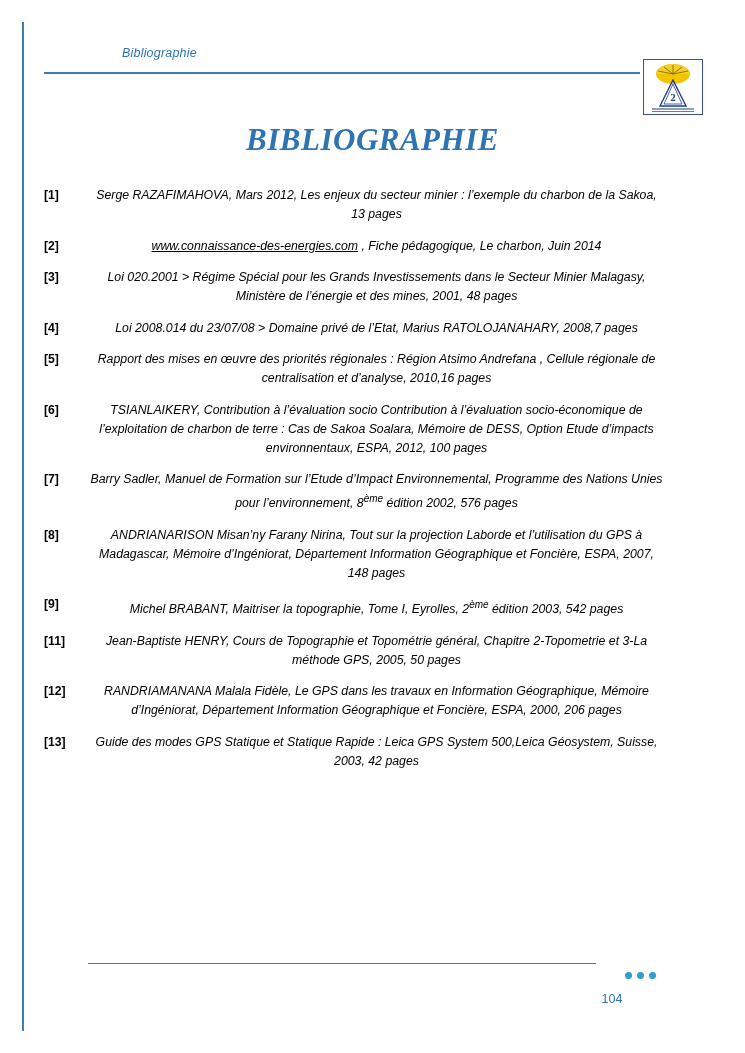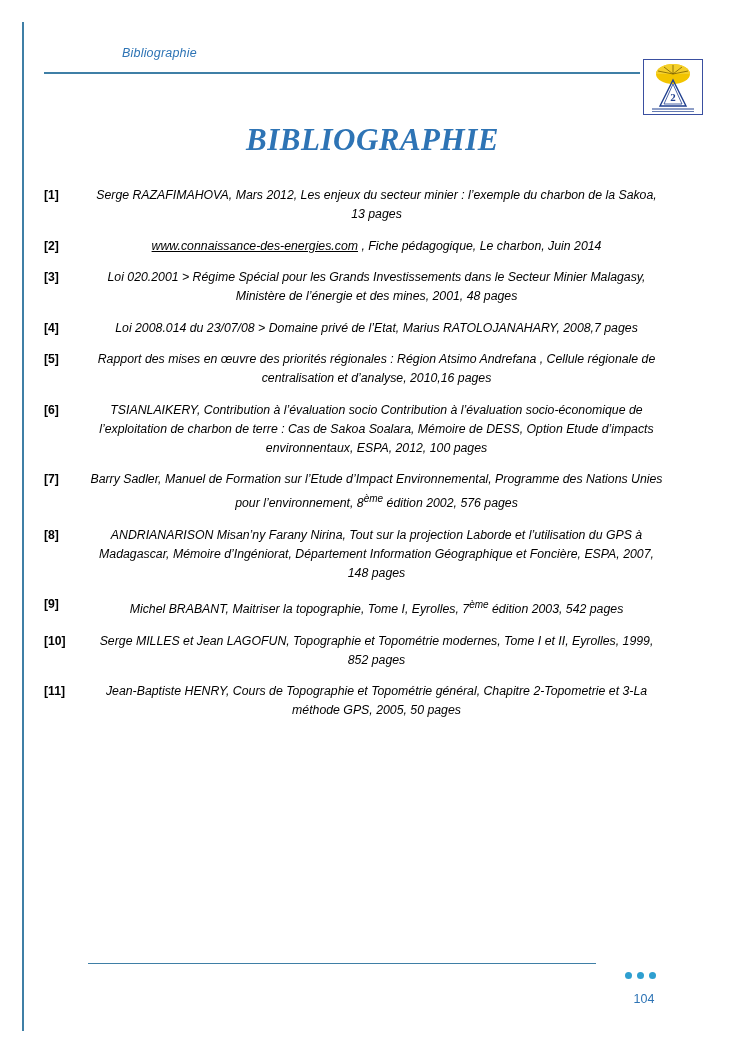--- a/index.html
+++ b/index.html
@@ -146,21 +146,21 @@
   }
   .footer-dots span {
     display: block;
     width: 7px;
     height: 7px;
     border-radius: 50%;
     background: #2e9fd0;
   }
   .page-number {
     position: absolute;
-    left: 612px;
+    left: 580px;
     top: 992px;
     width: 64px;
     text-align: center;
     font-size: 12.5px;
     color: #2e74b5;
   }
 </style>
 </head>
 <body>
 
@@ -226,34 +226,38 @@
       <div class="ref-text"><span>Barry Sadler, Manuel de Formation sur l’Etude d’Impact Environnemental, Programme des Nations Unies pour l’environnement, 8</span><sup>ème</sup><span> édition 2002, 576 pages</span></div>
     </div>
 
     <div class="ref-item">
       <div class="ref-num">[8]</div>
       <div class="ref-text">ANDRIANARISON Misan’ny Farany Nirina, Tout sur la projection Laborde et l’utilisation du GPS à   Madagascar, Mémoire d’Ingéniorat, Département Information Géographique et Foncière, ESPA, 2007, 148 pages</div>
     </div>
 
     <div class="ref-item">
       <div class="ref-num">[9]</div>
-      <div class="ref-text"><span>Michel BRABANT, Maitriser la topographie, Tome I, Eyrolles, 7</span><sup>ème</sup><span> édition 2003, 542 pages</span></div>
-    </div>
-
-    <div class="ref-item">
-      <div class="ref-num">[10]</div>
-      <div class="ref-text">Serge MILLES et Jean LAGOFUN, Topographie et Topométrie modernes, Tome I et II, Eyrolles, 1999, 852 pages</div>
-    </div>
+      <div class="ref-text"><span>Michel BRABANT, Maitriser la topographie, Tome I, Eyrolles, 2</span><sup>ème</sup><span> édition 2003, 542 pages</span></div>
+    </div>
+
 
     <div class="ref-item">
       <div class="ref-num">[11]</div>
       <div class="ref-text">Jean-Baptiste HENRY, Cours de Topographie et Topométrie général, Chapitre 2-Topometrie et 3-La méthode GPS, 2005, 50 pages</div>
     </div>
 
-
+    <div class="ref-item">
+      <div class="ref-num">[12]</div>
+      <div class="ref-text">RANDRIAMANANA Malala Fidèle, Le GPS dans les travaux en Information Géographique, Mémoire d’Ingéniorat, Département Information Géographique et Foncière, ESPA, 2000, 206 pages</div>
+    </div>
+
+    <div class="ref-item">
+      <div class="ref-num">[13]</div>
+      <div class="ref-text">Guide des modes GPS Statique et Statique Rapide : Leica GPS System 500,Leica Géosystem, Suisse, 2003, 42 pages</div>
+    </div>
 
   </div>
 
   <div class="footer-rule"></div>
   <div class="footer-dots">
     <span></span>
     <span></span>
     <span></span>
   </div>
   <div class="page-number">104</div>

